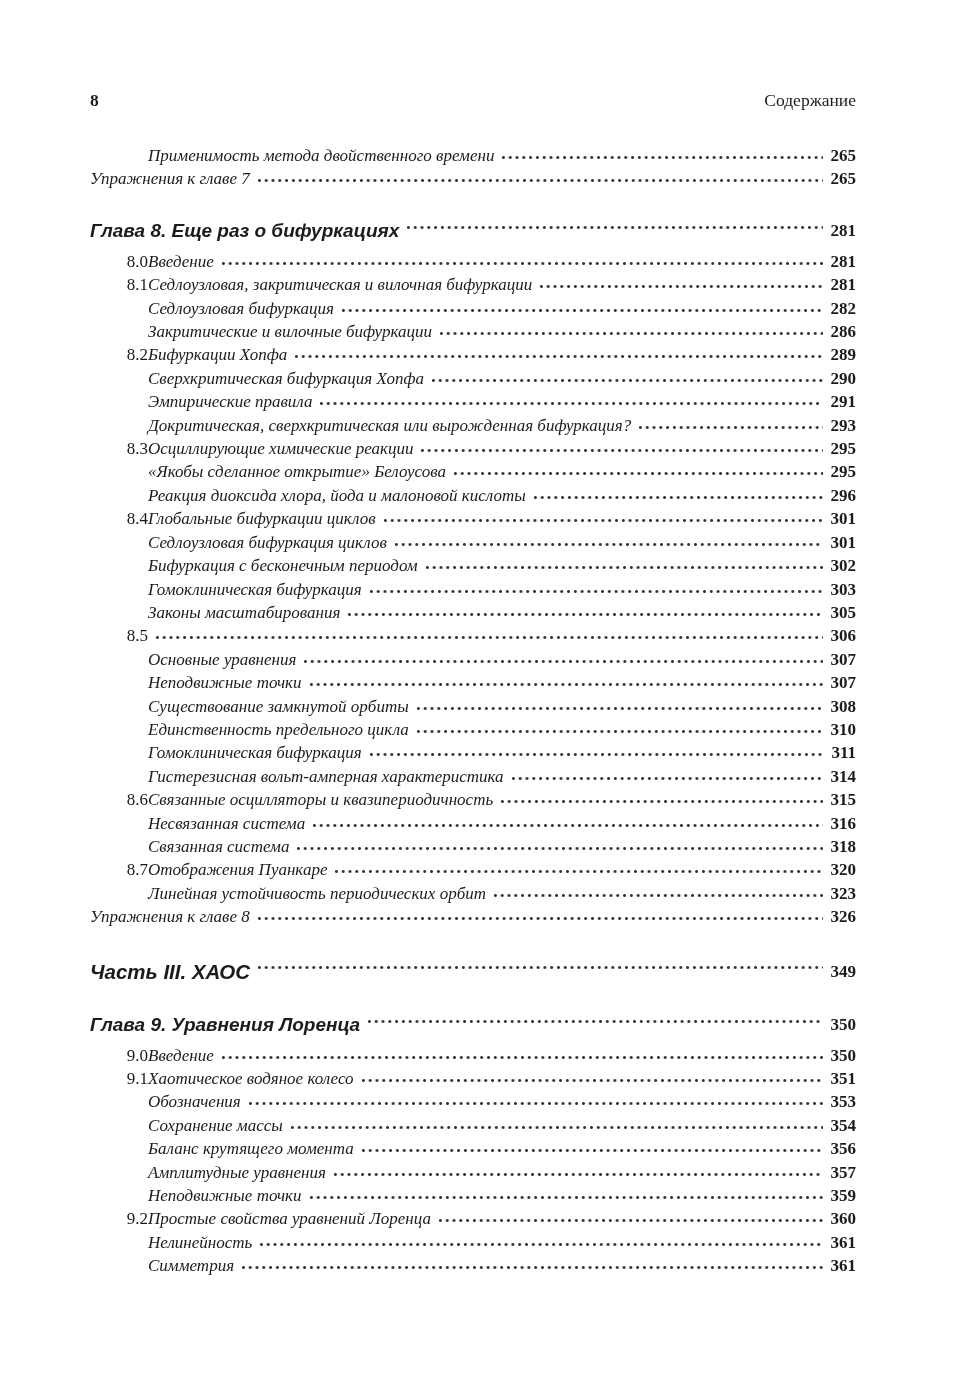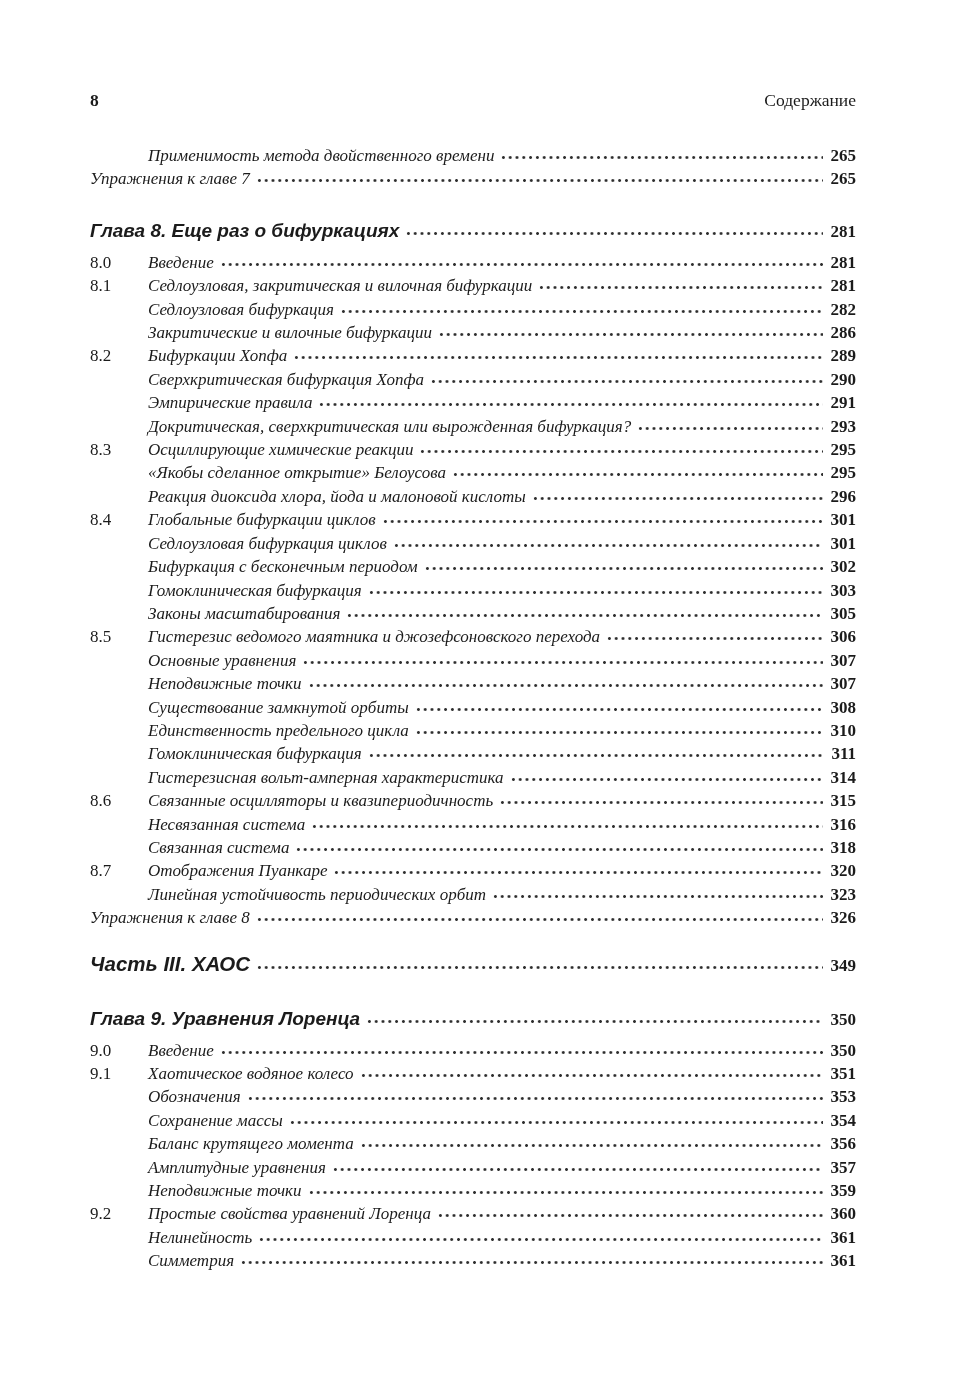--- a/index.html
+++ b/index.html
@@ -31,20 +31,21 @@
 
   .toc-row {
     display: flex;
     align-items: baseline;
     font-size: 17px;
     line-height: 23.4px;
   }
   .toc-row .num {
     flex: 0 0 58px;
     width: 58px;
+    text-align: right;
   }
   .toc-row .title {
     flex: 0 1 auto;
     white-space: nowrap;
     font-style: italic;
   }
   .toc-row .leader {
     flex: 1 1 12px;
     min-width: 12px;
     height: 13px;
@@ -61,31 +62,32 @@
     text-align: right;
     font-family: "Liberation Serif", "DejaVu Serif", serif;
     font-weight: 700;
     font-size: 17px;
   }
 
   .toc-row.type-chapter,
   .toc-row.type-part {
     font-family: "Liberation Sans", "DejaVu Sans", sans-serif;
     font-weight: 700;
+    align-items: center;
   }
   .toc-row.type-chapter {
     font-size: 19px;
     line-height: 26px;
     margin-top: 27px;
     margin-bottom: 6px;
   }
   .toc-row.type-part {
     font-size: 20.5px;
     line-height: 27px;
-    margin-top: 20px;
+    margin-top: 29px;
     margin-bottom: 9px;
   }
 </style>
 </head>
 <body>
 
 <div class="page">
 
   <div class="page-header">
     <span class="pageno">8</span>
@@ -202,21 +204,20 @@
     <span class="pagenum">303</span>
   </div>
       <div class="toc-row type-sub">
     <span class="num"></span>
     <span class="title">Законы масштабирования</span>
     <span class="leader"></span>
     <span class="pagenum">305</span>
   </div>
       <div class="toc-row type-section">
     <span class="num">8.5</span>
-    <span class="title">Гистерезис ведомого маятника и джозефсоновского перехода</span>
     <span class="leader"></span>
     <span class="pagenum">306</span>
   </div>
       <div class="toc-row type-sub">
     <span class="num"></span>
     <span class="title">Основные уравнения</span>
     <span class="leader"></span>
     <span class="pagenum">307</span>
   </div>
       <div class="toc-row type-sub">

